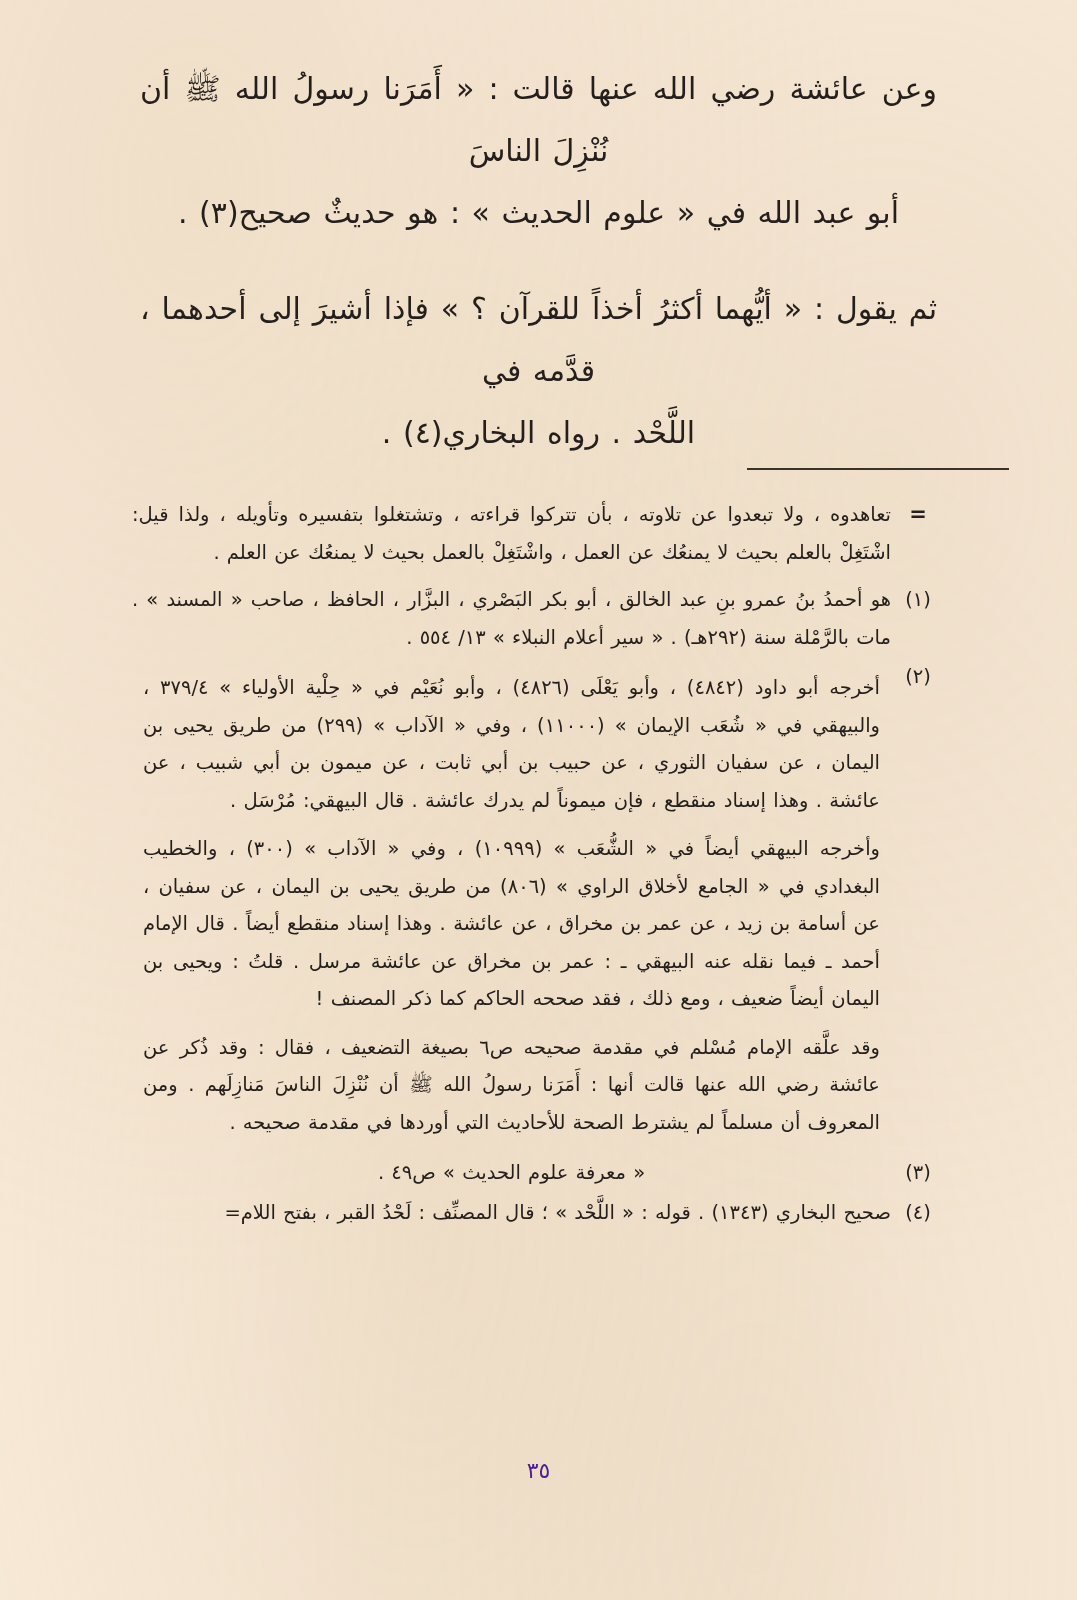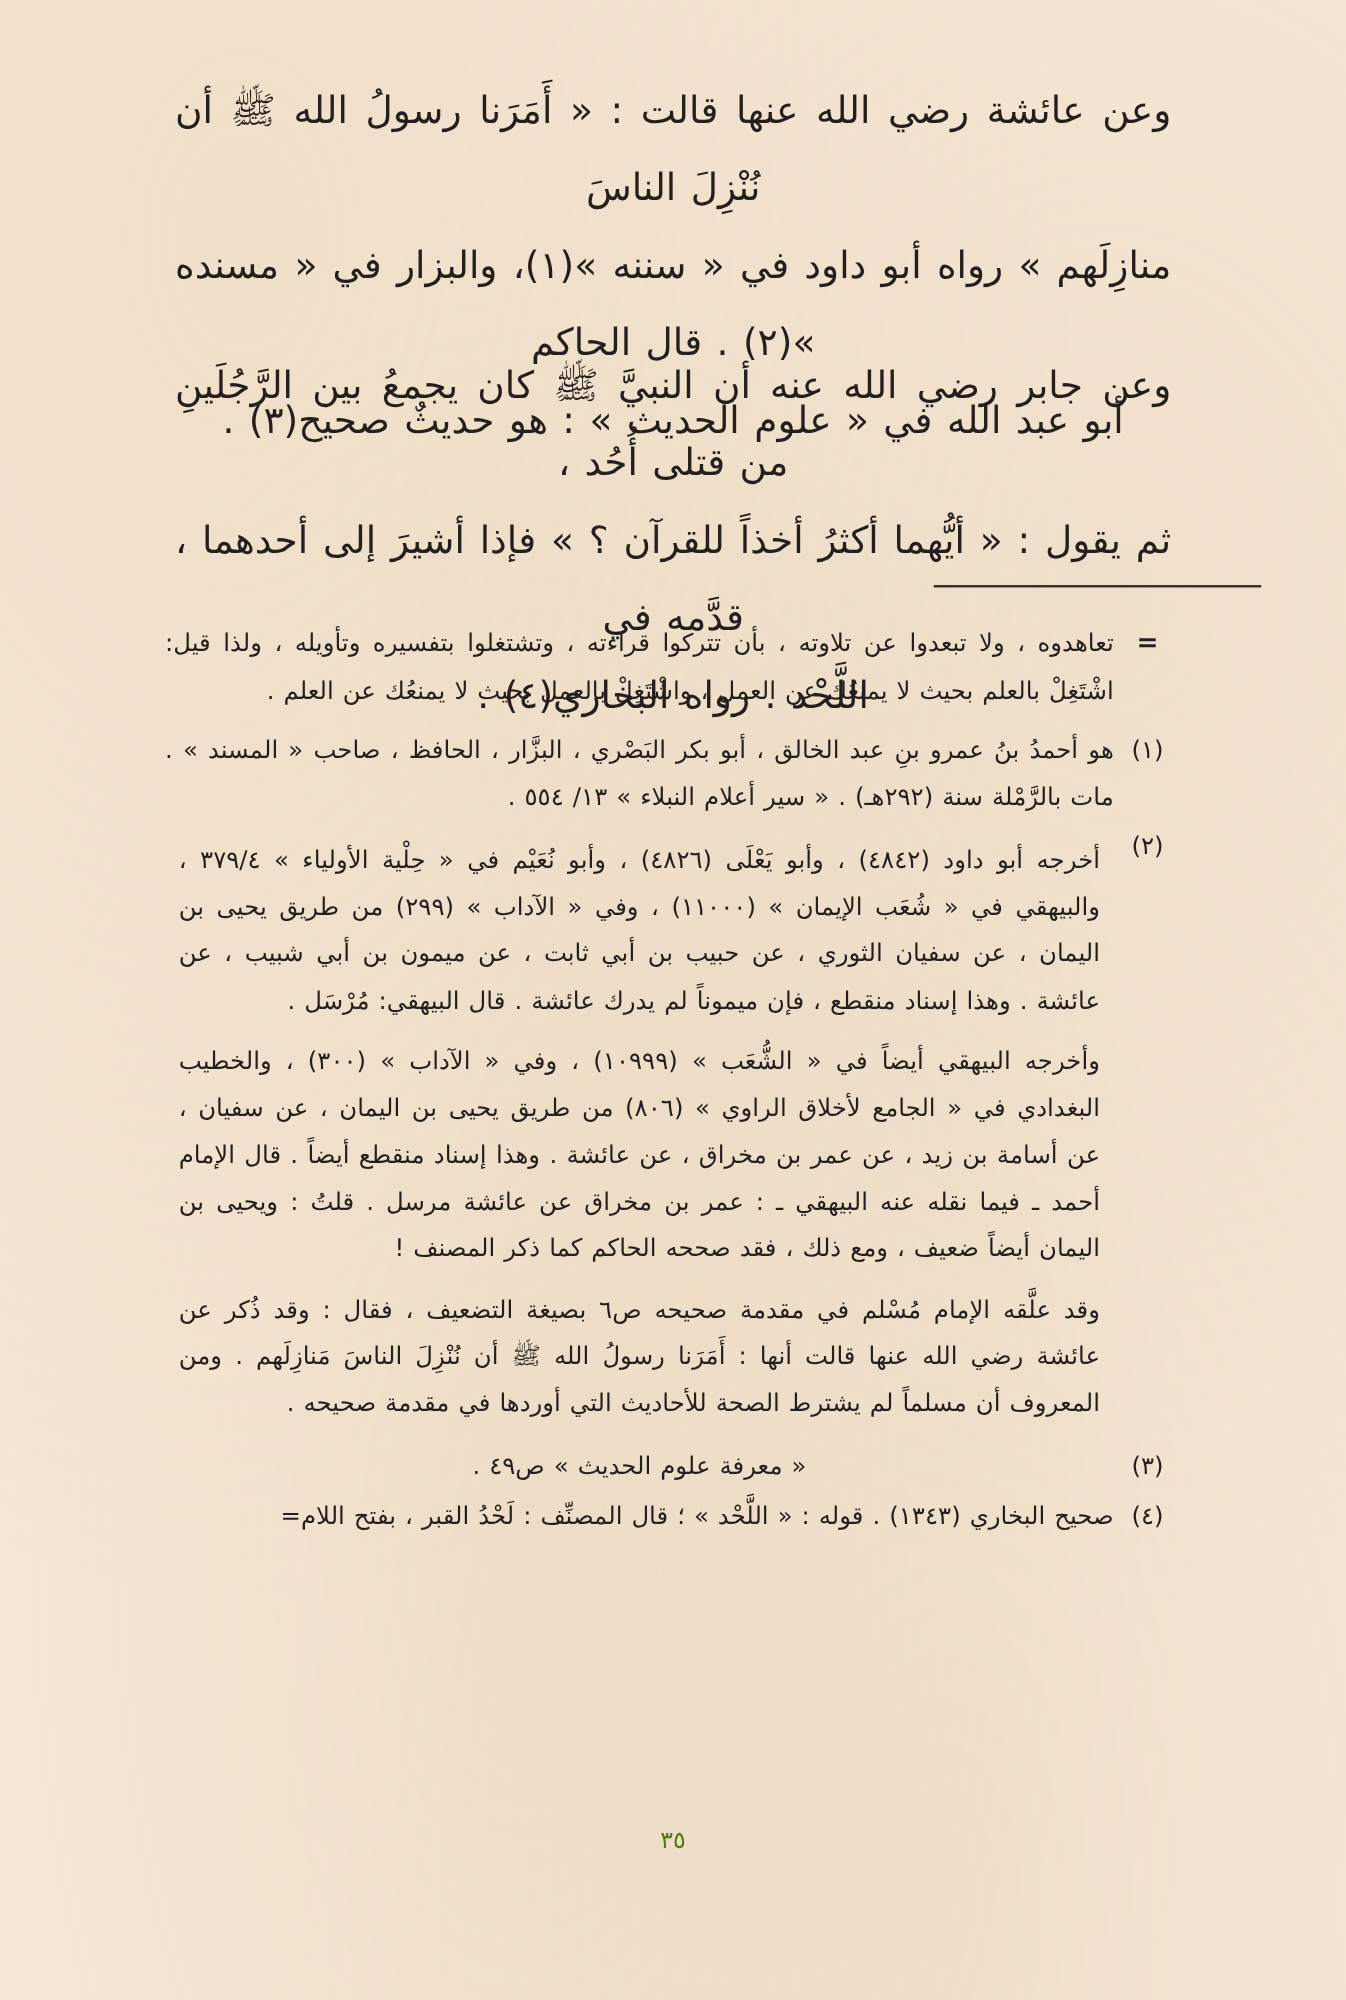--- a/index.html
+++ b/index.html
@@ -107,40 +107,38 @@
   .folio {
     position: absolute;
     top: 1455px;
     left: 0;
     right: 0;
     text-align: center;
     font-size: 25px;
     color: #30292300;
   }
   .folio-num {
-    font-size: 19px;
-    color: #4d7c0f;
+    font-size: 22px;
+    color: #4c1d95;
     letter-spacing: 1px;
   }
 </style>
 </head>
 <body>
 
 <div class="paper-grain"></div>
 
 <div class="page">
 
   <div class="body-block hadith" style="top:58px;">
     <div>وعن عائشة رضي الله عنها قالت : « أَمَرَنا رسولُ الله ﷺ أن نُنْزِلَ الناسَ</div>
-    <div>منازِلَهم » رواه أبو داود في « سننه »(١)، والبزار في « مسنده »(٢) . قال الحاكم</div>
     <div class="line-center">أبو عبد الله في « علوم الحديث » : هو حديثٌ صحيح(٣) .</div>
   </div>
 
   <div class="body-block hadith" style="top:278px;">
-    <div>وعن جابر رضي الله عنه أن النبيَّ ﷺ كان يجمعُ بين الرَّجُلَينِ من قتلى أُحُد ،</div>
     <div>ثم يقول : « أيُّهما أكثرُ أخذاً للقرآن ؟ » فإذا أشيرَ إلى أحدهما ، قدَّمه في</div>
     <div class="line-center">اللَّحْد . رواه البخاري(٤) .</div>
   </div>
 
   <div class="separator"></div>
 
   <div class="footnotes">
 
     <div class="fn fn-cont">
       <div class="fn-marker">=</div>

